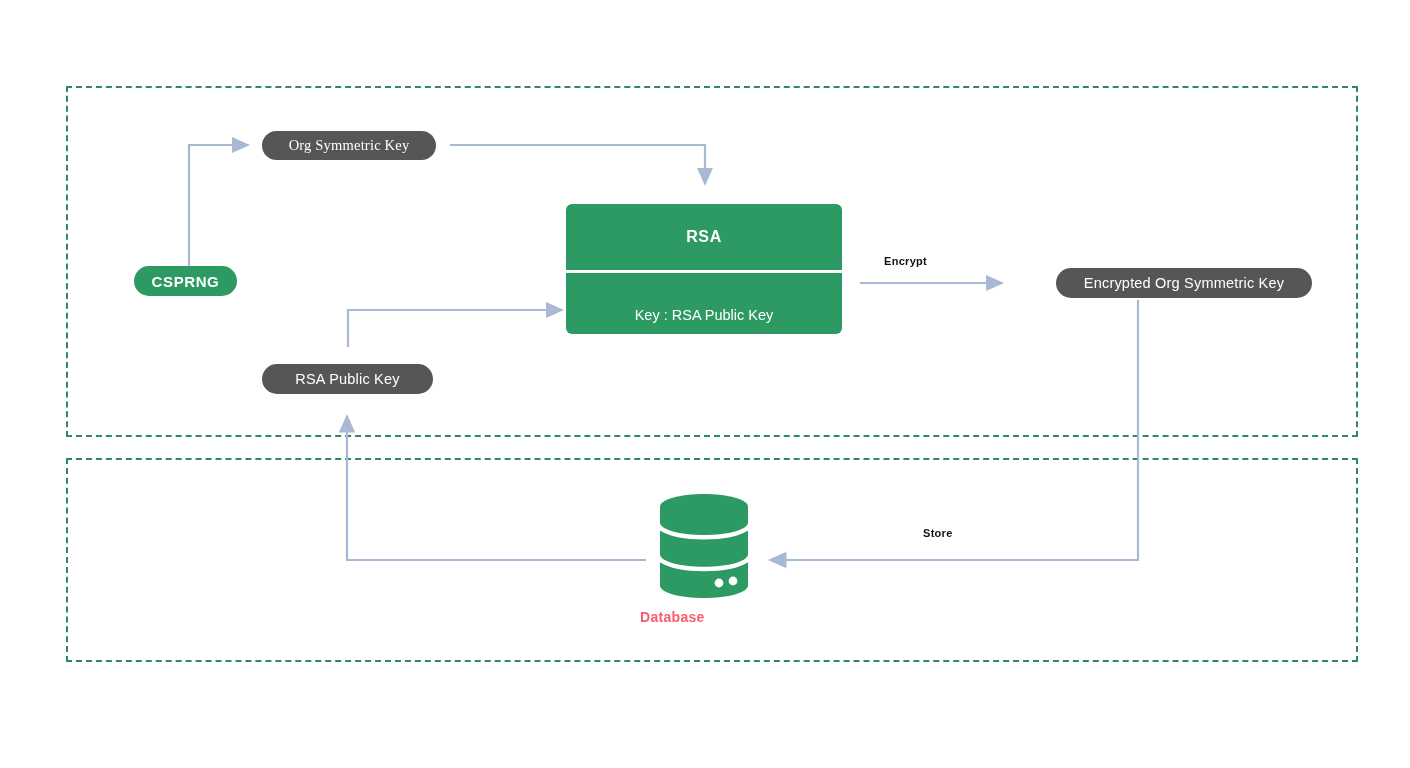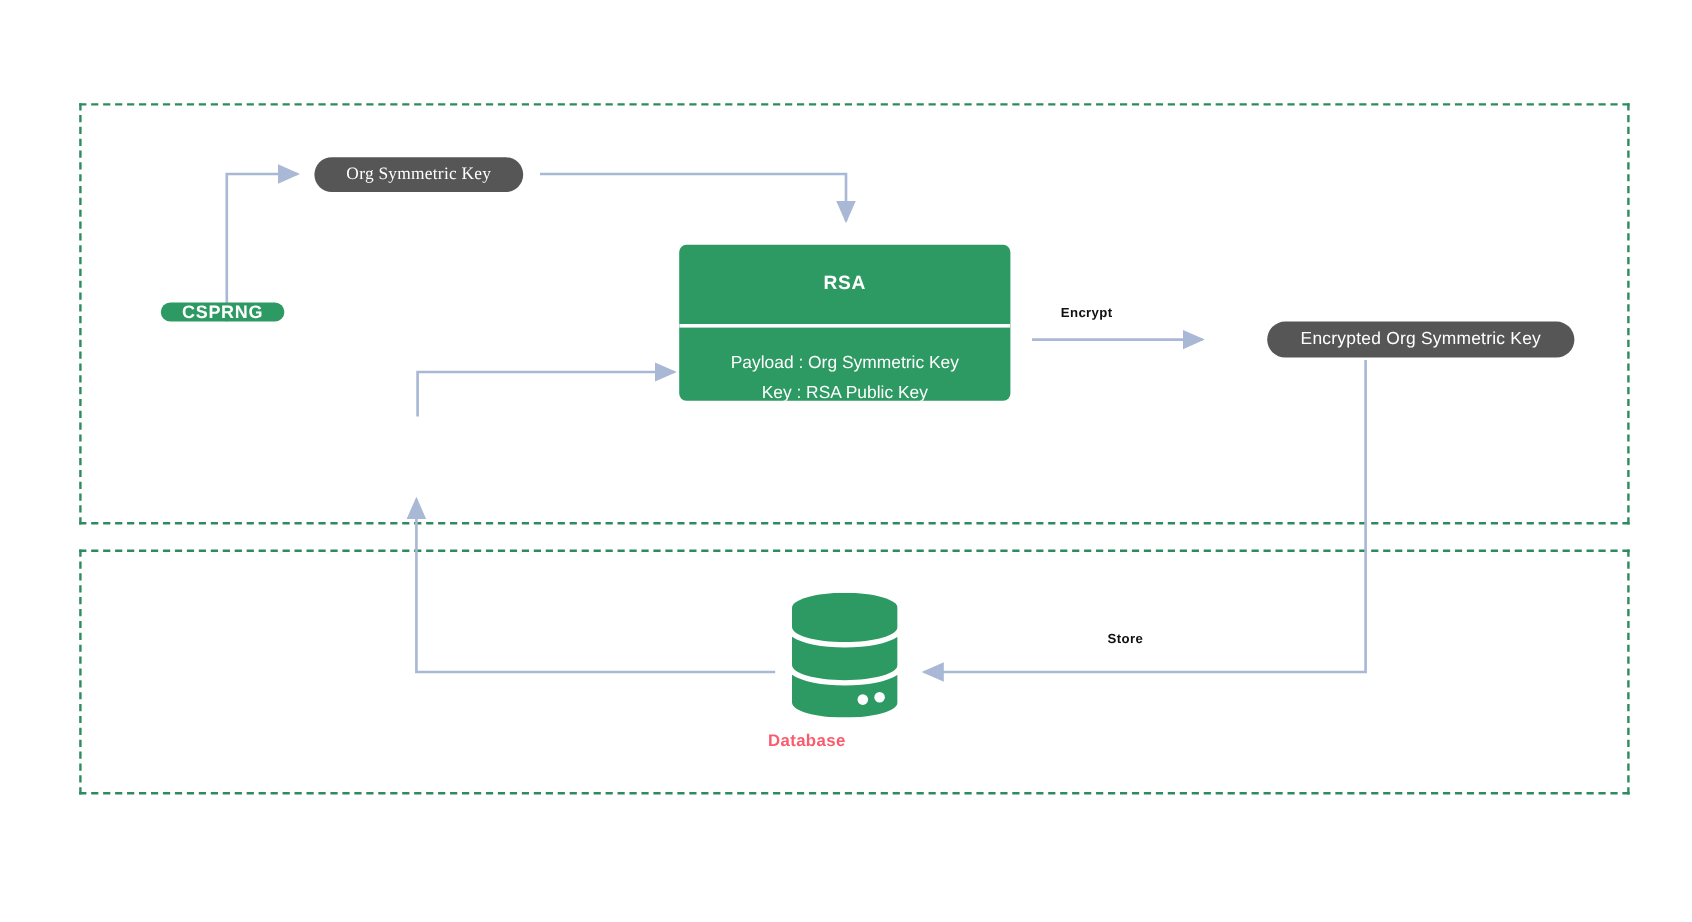--- a/index.html
+++ b/index.html
@@ -41,21 +41,21 @@
     box-sizing: border-box;
     white-space: nowrap;
   }
   .pill-green {
     background: #2E9A63;
     font-weight: bold;
     letter-spacing: 0.6px;
     font-size: 15px;
   }
 
-  #pill-csprng      { left: 134px;  top: 252px; width: 103px; height: 16px; }
+  #pill-csprng      { left: 134px;  top: 266px; width: 103px; height: 30px; }
   #pill-orgsym      { left: 262px;  top: 131px; width: 174px; height: 29px; font-family: Liberation Serif, serif; }
   #pill-rsapub      { left: 262px;  top: 364px; width: 171px; height: 30px; }
   #pill-encrypted   { left: 1056px; top: 268px; width: 256px; height: 30px; }
 
   #rsa-box {
     position: absolute;
     left: 566px;
     top: 204px;
     width: 276px;
     height: 130px;
@@ -153,28 +153,28 @@
 
     <path d="M1138,300 L1138,560 L770,560" fill="none" stroke="#A9B8D4" stroke-width="2.2" marker-end="url(#ah)"></path>
 
     <path d="M646,560 L347,560 L347,416" fill="none" stroke="#A9B8D4" stroke-width="2.2" marker-end="url(#ah)"></path>
   </svg>
 
   <div class="pill pill-green" id="pill-csprng">CSPRNG</div>
 
   <div class="pill" id="pill-orgsym">Org Symmetric Key</div>
 
+  <div class="pill" id="pill-rsapub">RSA Public Key</div>
 
   <div class="pill" id="pill-encrypted">Encrypted Org Symmetric Key</div>
 
   <div id="rsa-box">
     <div id="rsa-header">RSA</div>
     <div id="rsa-divider"></div>
     <div id="rsa-body">
-      <div>Payload : Org Symmetric Key</div>
       <div>Key : RSA Public Key</div>
     </div>
   </div>
 
   <svg id="db-icon" viewBox="0 0 88 104">
     <g fill="#2E9A63">
       <path d="M44,0 C68.3,0 88,5.6 88,12.6 L88,28.5 C88,35.5 68.3,41.1 44,41.1 C19.7,41.1 0,35.5 0,28.5 L0,12.6 C0,5.6 19.7,0 44,0 Z"></path>
       <path d="M0,36.6 C8.3,42.4 25.2,45.6 44,45.6 C62.8,45.6 79.7,42.4 88,36.6 L88,60.2 C88,67.2 68.3,72.8 44,72.8 C19.7,72.8 0,67.2 0,60.2 L0,36.6 Z"></path>
       <path d="M0,68.3 C8.3,74.1 25.2,77.3 44,77.3 C62.8,77.3 79.7,74.1 88,68.3 L88,91.4 C88,98.4 68.3,104 44,104 C19.7,104 0,98.4 0,91.4 L0,68.3 Z"></path>
     </g>

